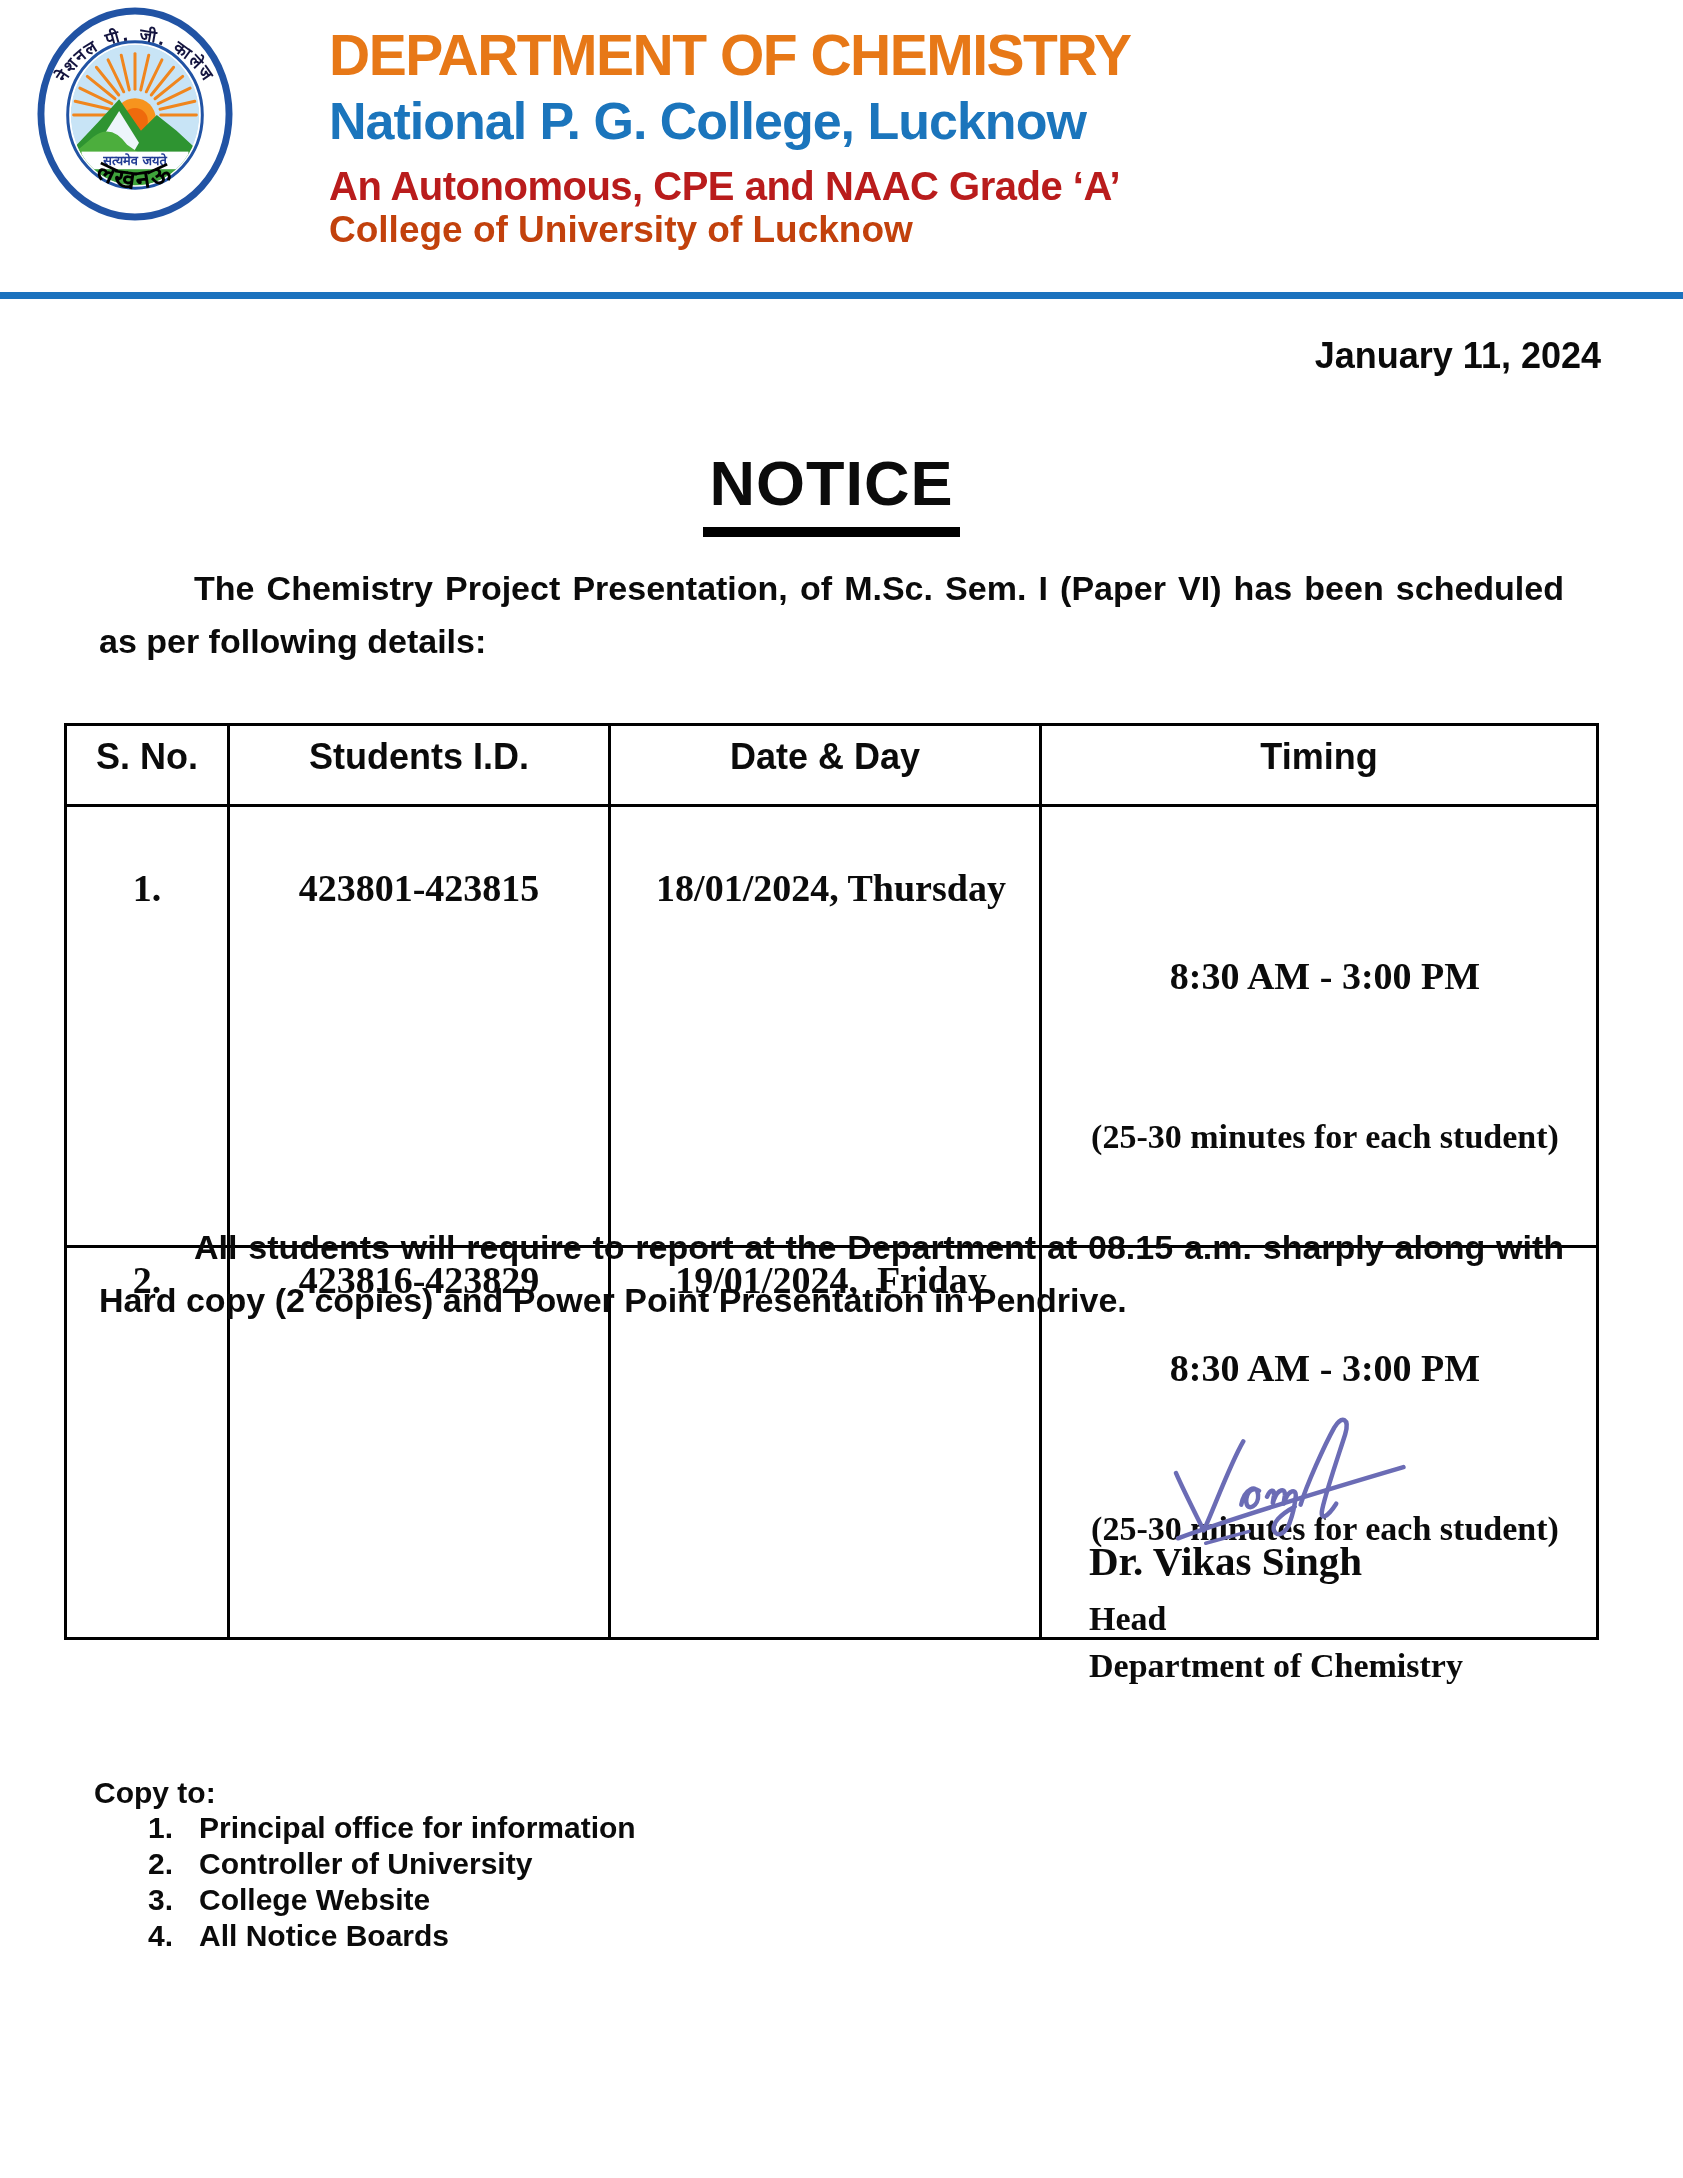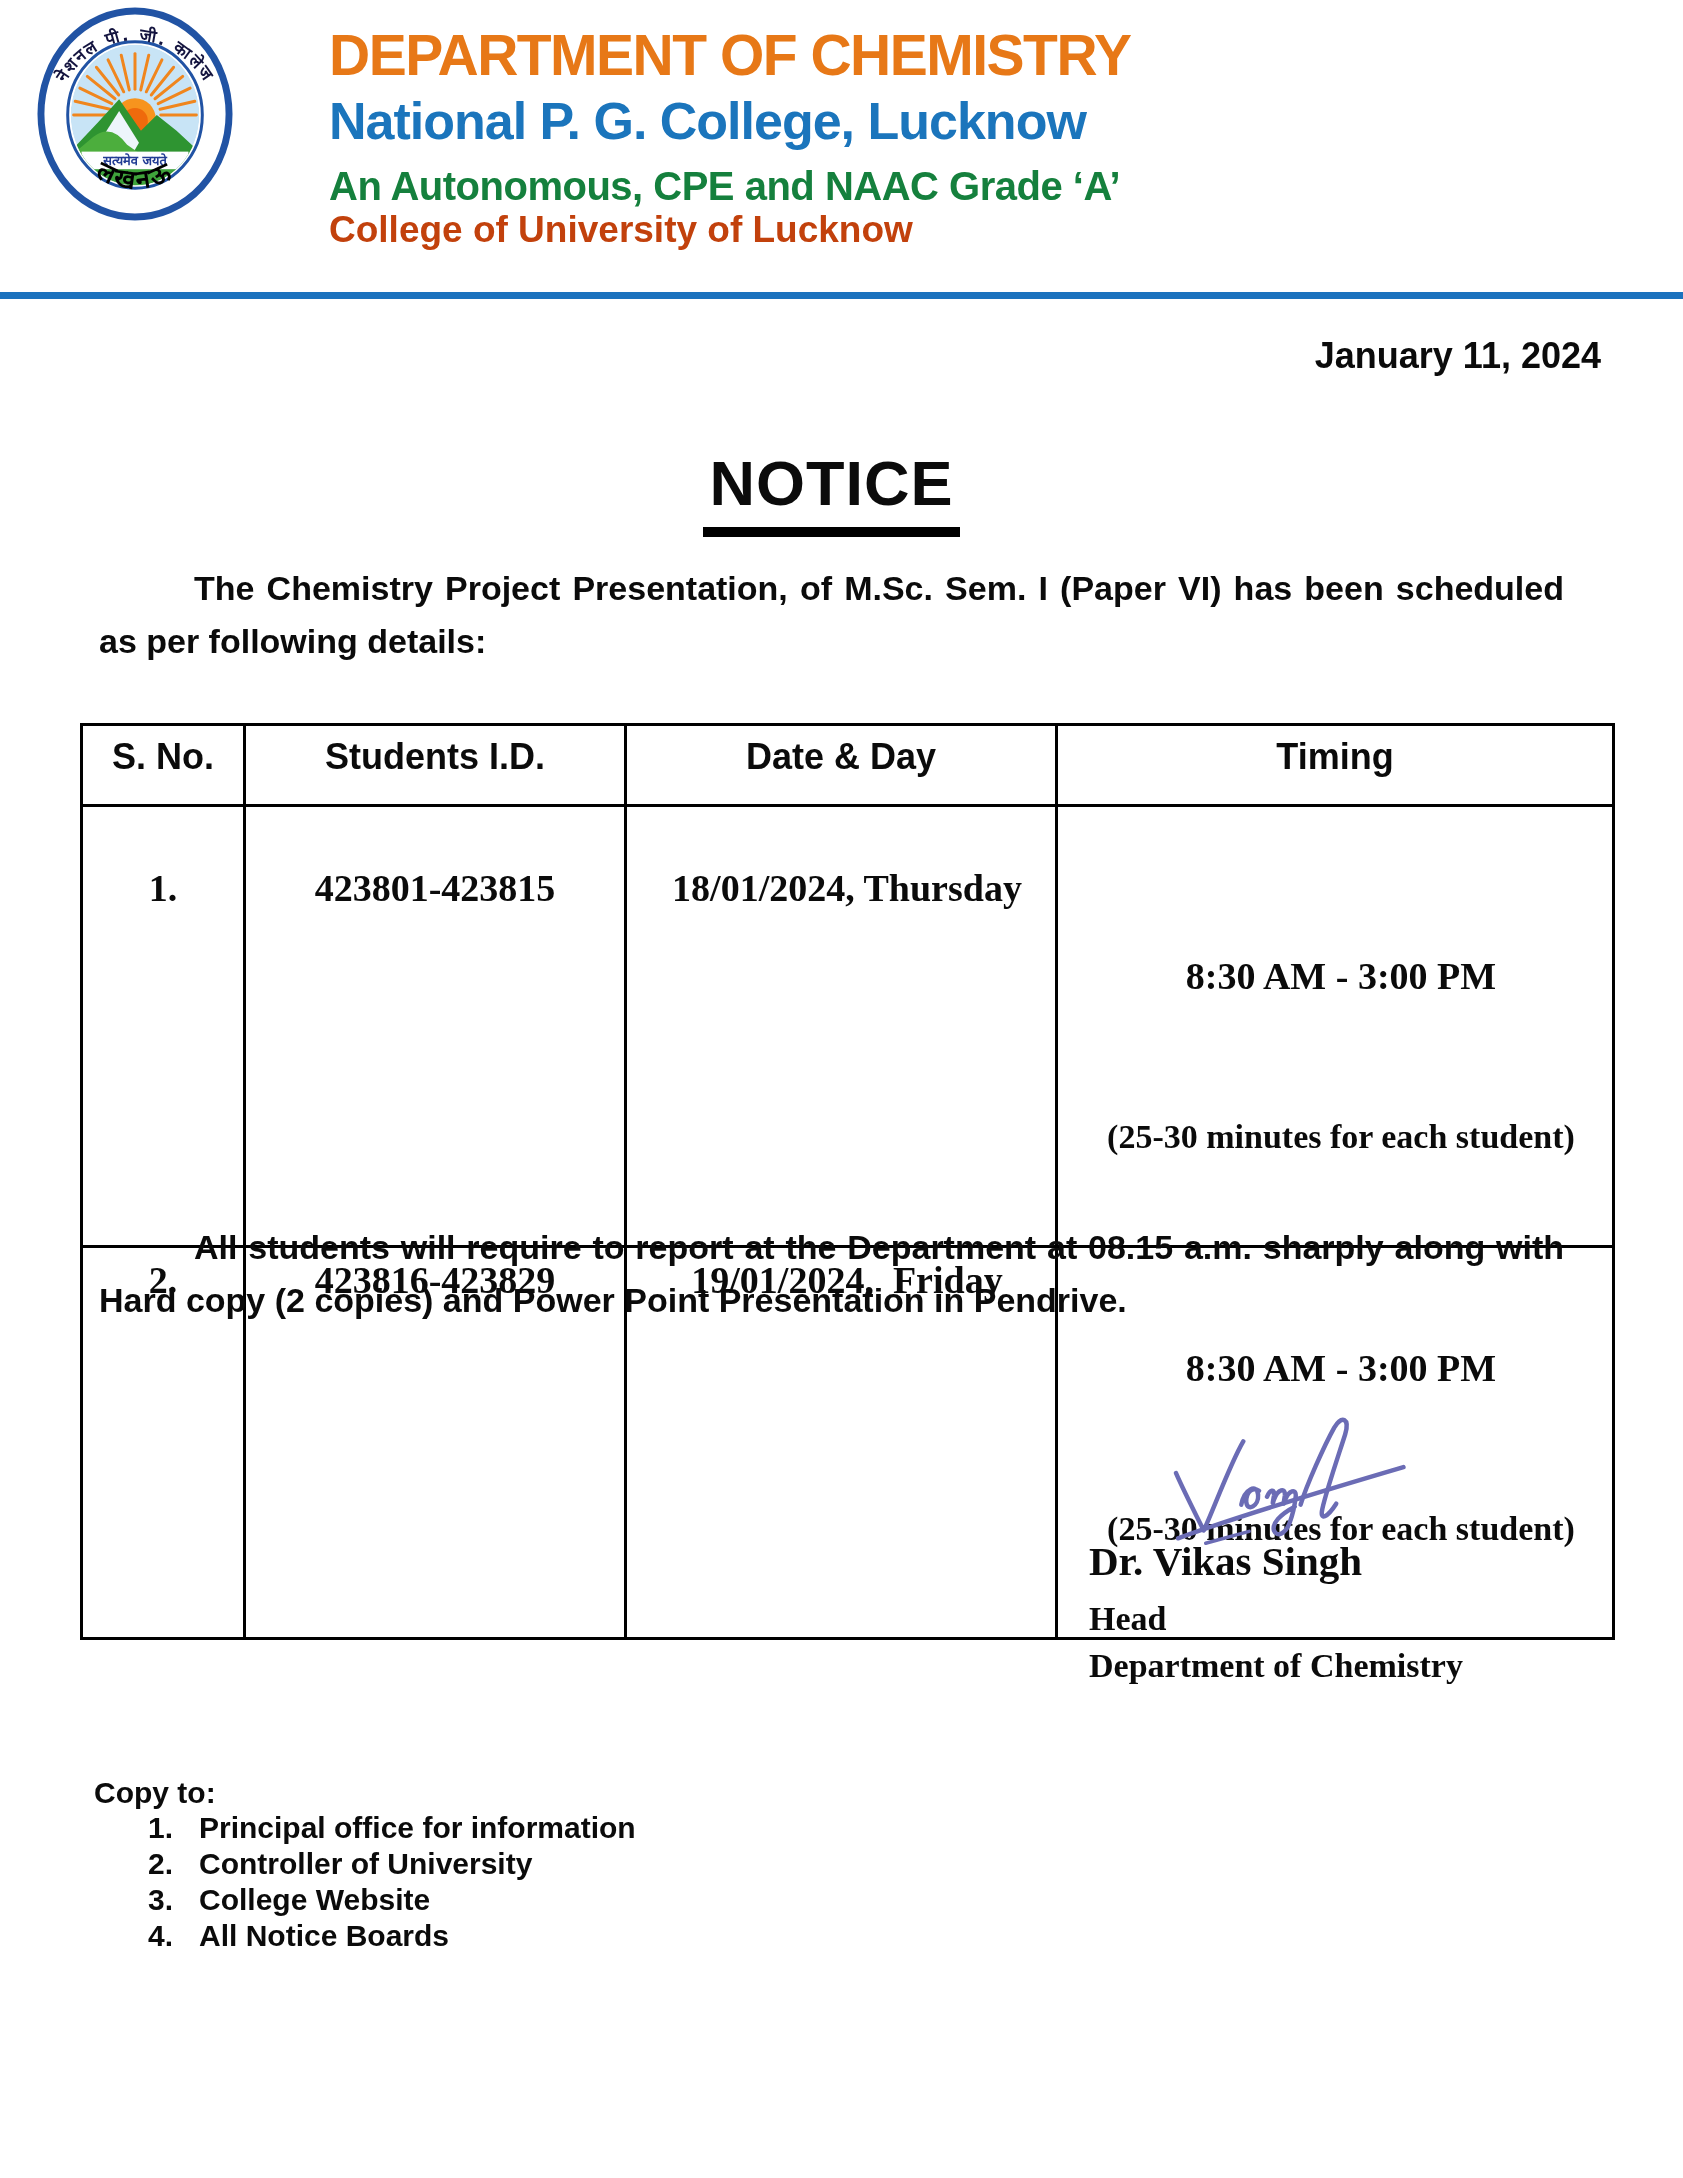--- a/index.html
+++ b/index.html
@@ -3,36 +3,36 @@
 <meta charset="utf-8">
 <style>
   html,body{margin:0;padding:0;background:#e9e9e9;}
   #page{position:relative;width:1683px;height:2178px;background:#ffffff;overflow:hidden;
         font-family:"Liberation Sans",sans-serif;color:#0b0b0b;}
   
   #logo{position:absolute;left:36px;top:6px;width:198px;height:216px;}
   .hline{position:absolute;left:329px;font-weight:bold;line-height:1.1;white-space:nowrap;}
   #dept-title{top:24px;font-size:57px;letter-spacing:-1.5px;color:#E77817;}
   #college-title{top:93px;font-size:52px;letter-spacing:-1px;color:#1B75BC;}
-  #accred-line{top:164px;font-size:40px;letter-spacing:-0.5px;color:#15803d;}
+  #accred-line{top:164px;font-size:40px;letter-spacing:-0.5px;color:#b91c1c;}
   #affil-line{top:210px;font-size:37px;color:#c2410c;}
   #blue-rule{position:absolute;left:0;top:292px;width:1683px;height:7px;background:#1B72BE;}
   
   #date-line{position:absolute;top:335px;right:82px;font-size:36px;font-weight:bold;margin-left:12px;}
   
   #notice-wrap{position:absolute;left:0;top:447px;width:1663px;text-align:center;}
   #notice-title{display:inline-block;font-size:63px;font-weight:bold;letter-spacing:1px;
                 border-bottom:10px solid #000;padding:0 6px 8px 6px;}
   
   .para{position:absolute;left:99px;width:1465px;font-size:34px;font-weight:bold;
         line-height:53px;text-align:justify;text-indent:95px;}
   #para-intro{top:562px;}
   #para-instruction{top:1221px;}
   
-  #schedule{position:absolute;left:64px;top:723px;border-collapse:collapse;table-layout:fixed;margin-left:16px;}
+  #schedule{position:absolute;left:64px;top:723px;border-collapse:collapse;table-layout:fixed;}
   #schedule th,#schedule td{border:3px solid #000;overflow:hidden;}
   #schedule th{font-size:36px;font-weight:bold;vertical-align:top;padding-top:10px;height:67px;
                text-align:center;font-family:"Liberation Sans",sans-serif;}
   #schedule td{font-family:"Liberation Serif",serif;font-weight:bold;font-size:38px;
                vertical-align:top;text-align:center;}
   tr.sched-row-1 td{height:198px;padding-top:59px;border-bottom:6px solid #000;}
   tr.sched-row-2 td{height:152px;padding-top:10px;border-bottom:6px solid #000;}
   td.cell-sno{font-family:"Liberation Sans",sans-serif;font-size:36px;}
   td.cell-date,td.cell-timing{text-align:left;padding-left:16px;padding-right:4px;white-space:pre-wrap;}
   .timing-note{margin-top:32px;font-size:34px;white-space:nowrap;}

